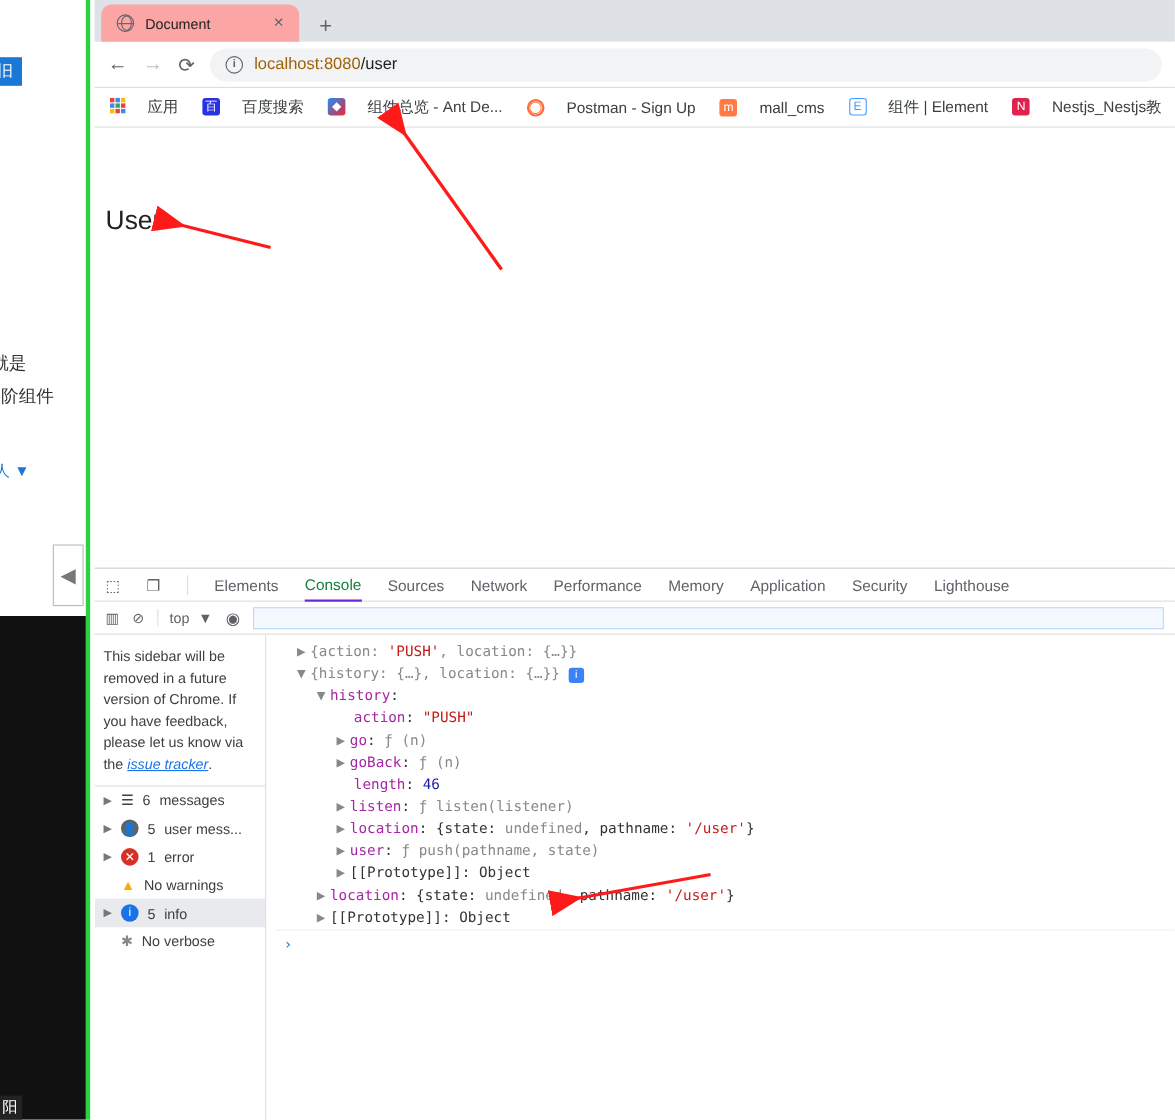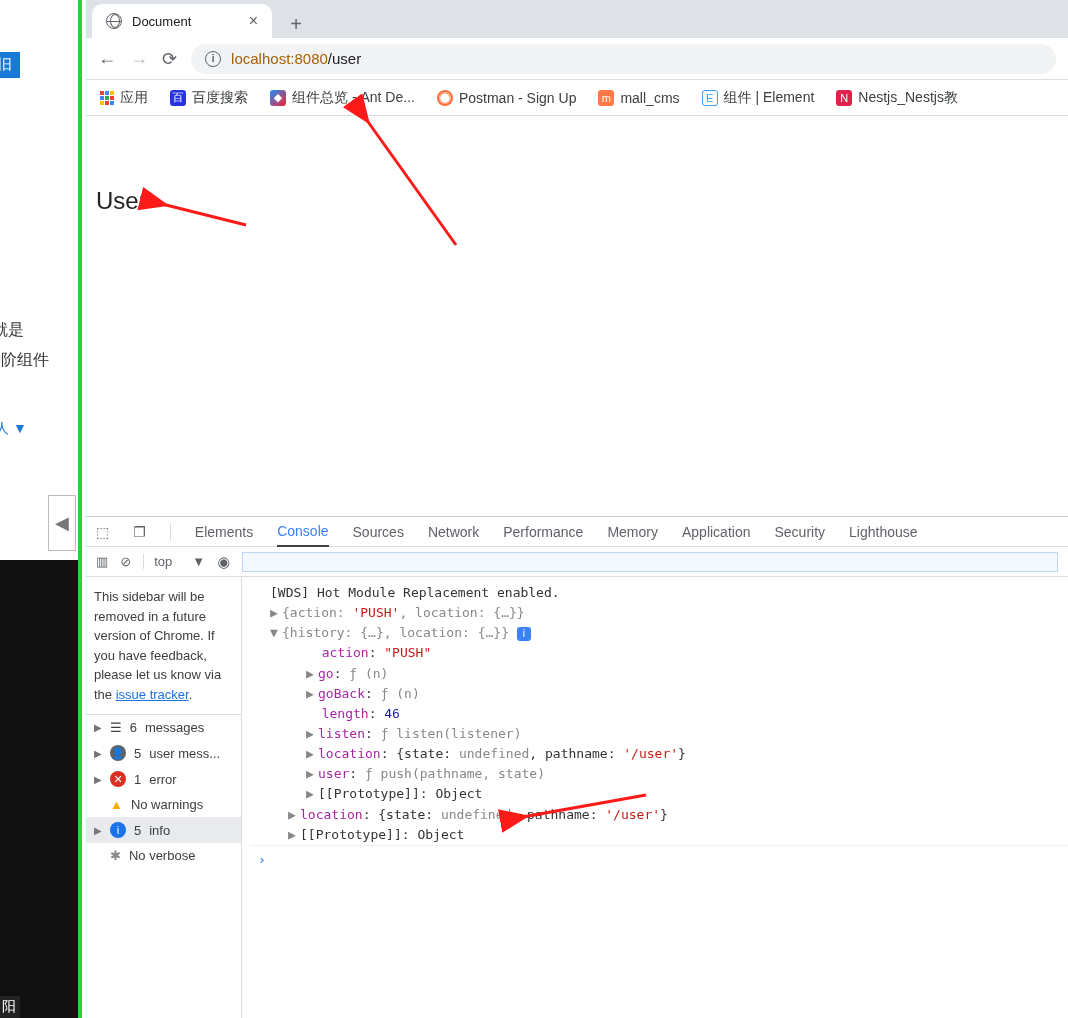--- a/index.html
+++ b/index.html
@@ -9,58 +9,58 @@
 .left-panel .pill { position: absolute; left: -10px; top: 52px; background: #1a78d6; color:#fff; padding:4px 8px; font-size:14px; }
 .left-panel .txt1 { position:absolute; left:-40px; top:320px; font-size:16px; white-space:nowrap; color:#333; }
 .left-panel .txt2 { position:absolute; left:-15px; top:350px; font-size:16px; white-space:nowrap; color:#333; }
 .left-panel .txt3 { position:absolute; left:-5px; top:420px; font-size:14px; color:#1a78d6; }
 .left-panel .dark { position:absolute; left:0; top:560px; width:82px; bottom:0; background:#111; color:#ddd; }
 .left-panel .chev { position:absolute; right:2px; top:495px; width:28px; height:56px; border:1px solid #bbb; background:#fff; display:flex; align-items:center; justify-content:center; color:#777; font-size:18px;}
 .left-panel .yang { position:absolute; left:-2px; bottom:0; color:#fff; background:#222; font-size:14px; padding:2px 4px;}
 
 .browser { position:absolute; left:86px; top:0; right:0; height:128px; background:#fff; }
 .tabstrip { height:38px; background:#dee1e6; display:flex; align-items:flex-end; }
-.tab { background:#ffffff; border-top-left-radius:10px; border-top-right-radius:10px; height:34px; margin-left:6px; padding:0 14px; display:flex; align-items:center; gap:10px; font-size:13px; color:#202124; min-width:180px; position:relative;}
+.tab { background:#fca5a5; border-top-left-radius:10px; border-top-right-radius:10px; height:34px; margin-left:6px; padding:0 14px; display:flex; align-items:center; gap:10px; font-size:13px; color:#202124; min-width:180px; position:relative;}
 .tab .globe { width:16px; height:16px; border:1.5px solid #5f6368; border-radius:50%; position:relative;}
 .tab .globe::before{content:"";position:absolute;left:0;right:0;top:50%;border-top:1px solid #5f6368;}
 .tab .globe::after{content:"";position:absolute;top:0;bottom:0;left:50%;width:8px;margin-left:-4px;border:1px solid #5f6368;border-radius:50%;}
 .tab .x { margin-left:auto; font-size:16px; color:#5f6368;}
 .newtab { width:28px; height:28px; margin-left:10px; color:#5f6368; font-size:20px; display:flex; align-items:center; justify-content:center;}
 .toolbar { height:42px; display:flex; align-items:center; gap:14px; padding:0 12px; border-bottom:1px solid #ddd; background:#fff;}
 .toolbar .nav { color:#5f6368; font-size:18px; }
 .toolbar .nav.dis { color:#bdbdbd; }
 .addr { flex:1; background:#f1f3f4; border-radius:18px; height:30px; display:flex; align-items:center; padding:0 14px; gap:10px; color:#202124; font-size:15px;}
 .addr .info { width:16px;height:16px;border:1.5px solid #5f6368;border-radius:50%;display:flex;align-items:center;justify-content:center;font-size:10px;color:#5f6368;font-weight:bold;}
 .addr .host { color:#a16207;}
 .addr .path { color:#202124;}
 .bookmarks { height:36px; display:flex; align-items:center; gap:22px; padding:0 14px; border-bottom:1px solid #ddd; background:#fff; font-size:14px; color:#3c4043; white-space:nowrap; overflow:hidden;}
-.bookmarks .bm { display:flex; align-items:center; gap:6px;}
+.bookmarks .bm { display:flex; gap:20px;}
 .bm .apps { display:inline-grid; grid-template-columns:repeat(3,4px); grid-auto-rows:4px; gap:1px;}
 .bm .apps span:nth-child(1){background:#ea4335;} .bm .apps span:nth-child(2){background:#4285f4;} .bm .apps span:nth-child(3){background:#fbbc05;}
 .bm .apps span:nth-child(4){background:#4285f4;} .bm .apps span:nth-child(5){background:#34a853;} .bm .apps span:nth-child(6){background:#ea4335;}
 .bm .apps span:nth-child(7){background:#fbbc05;} .bm .apps span:nth-child(8){background:#ea4335;} .bm .apps span:nth-child(9){background:#4285f4;}
 .bm .ico { width:16px;height:16px;border-radius:3px;display:inline-flex;align-items:center;justify-content:center;font-size:11px;color:#fff;}
 
 .page { position:absolute; left:86px; top:128px; right:0; height:388px; background:#fff; padding:16px 10px; }
 .page h2 { font-size:24px; font-weight:400; color:#222;margin-top:43px;}
 
 .devtools { position:absolute; left:86px; top:516px; right:0; bottom:0; background:#fff; border-top:1px solid #ccc; display:flex; flex-direction:column;}
 .dt-tabs { height:30px; border-bottom:1px solid #ddd; display:flex; align-items:center; gap:24px; padding:0 10px 0 10px; font-size:14px; color:#5f6368;}
 .dt-tabs .ico { font-size:14px; color:#5f6368;}
 .dt-tabs .sep { width:1px; height:18px; background:#ddd;}
-.dt-tabs .t.active { color:#3b82f6; border-bottom:2px solid #404040; padding-bottom:6px; margin-bottom:-7px;}
+.dt-tabs .t.active { color:#15803d; border-bottom:2px solid #6d28d9; padding-bottom:6px; margin-bottom:-7px;}
 .dt-filter { height:30px; border-bottom:1px solid #ddd; display:flex; align-items:center; gap:12px; padding:0 10px; color:#5f6368; font-size:13px;}
-.dt-filter .drop { display:flex; align-items:center; gap:20px;}
+.dt-filter .drop { display:flex; align-items:center; gap:8px;}
 .dt-filter .eye { font-size:15px;}
 .dt-filter .pill { border-left:1px solid #ddd; padding-left:10px;}
 .dt-filter .inp { flex:1; height:20px; border:1px solid #bcd6f5; background:#f4f9ff;}
 .dt-body { flex:1; display:flex; overflow:hidden;}
 .dt-side { width:156px; border-right:1px solid #ddd; font-size:13px; color:#3c4043; overflow:hidden;}
 .dt-side .note { padding:10px 8px; line-height:1.5;}
-.dt-side .note a{ color:#1a73e8; text-decoration:underline;}
+.dt-side .note a{ color:#1a73e8; text-decoration:underline;font-style:italic;}
 .dt-side .list { border-top:1px solid #ddd;}
 .dt-side .row { display:flex; align-items:center; gap:8px; padding:5px 8px; }
 .dt-side .row.sel { background:#e8eaed;}
 .dt-side .row .tri { color:#777; font-size:10px; width:8px;}
 .dt-side .cnt { width:16px;height:16px;border-radius:50%;display:inline-flex;align-items:center;justify-content:center;color:#fff;font-size:11px;}
 .dt-console { flex:1; font-family:Consolas,Menlo,monospace; font-size:13px; color:#333; padding:6px 0 6px 8px; line-height:1.55; overflow:hidden; position:relative;}
 .dt-console .line { white-space:pre;}
 .k-purple{color:#a626a4;} .k-gray{color:#888;} .k-str{color:#c41a16;} .k-num{color:#1a1aa6;}
 .tri { color:#888; display:inline-block; width:12px;}
 .dt-console .i1{padding-left:20px;} .dt-console .i2{padding-left:38px;} .dt-console .i3{padding-left:56px;}
@@ -209,23 +209,23 @@
             <span>info</span>
           </div>
         <div class="row">
             <span class="tri"></span>
             <span style="color:#888">✱</span>
             <span>No verbose</span>
           </div>
       </div>
     </div>
     <div class="dt-console">
-      <div class="line i1">[WDS] Hot Module Replacement enabled.</div>
       <div class="line i1 k-gray"><span class="tri">▶</span><span>{action: </span><span class="k-str">'PUSH'</span><span>, location: {…}}</span></div>
       <div class="line i1"><span class="tri">▼</span><span class="k-gray">{history: {…}, location: {…}} </span><span class="bluebox">i</span></div>
+      <div class="line i2"><span class="tri">▼</span><span class="k-purple">history</span><span>:</span></div>
       <div class="line i3">  <span class="k-purple">action</span><span>:</span> <span class="k-str">"PUSH"</span></div>
       <div class="line i3"><span class="tri">▶</span><span class="k-purple">go</span><span>:</span> <span class="k-gray">ƒ (n)</span></div>
       <div class="line i3"><span class="tri">▶</span><span class="k-purple">goBack</span><span>:</span> <span class="k-gray">ƒ (n)</span></div>
       <div class="line i3">  <span class="k-purple">length</span><span>:</span> <span class="k-num">46</span></div>
       <div class="line i3"><span class="tri">▶</span><span class="k-purple">listen</span><span>:</span> <span class="k-gray">ƒ listen(listener)</span></div>
       <div class="line i3"><span class="tri">▶</span><span class="k-purple">location</span><span>:</span> <span>{state: </span><span style="color:#888">undefined</span><span>, pathname: </span><span class="k-str">'/user'</span><span>}</span></div>
       <div class="line i3"><span class="tri">▶</span><span class="k-purple">user</span><span>:</span> <span class="k-gray">ƒ push(pathname, state)</span></div>
       <div class="line i3"><span class="tri">▶</span><span>[[Prototype]]</span><span>:</span> <span>Object</span></div>
       <div class="line i2"><span class="tri">▶</span><span class="k-purple">location</span><span>:</span> <span>{state: </span><span style="color:#888">undefined</span><span>, pathname: </span><span class="k-str">'/user'</span><span>}</span></div>
       <div class="line i2"><span class="tri">▶</span><span>[[Prototype]]</span><span>:</span> <span>Object</span></div>

